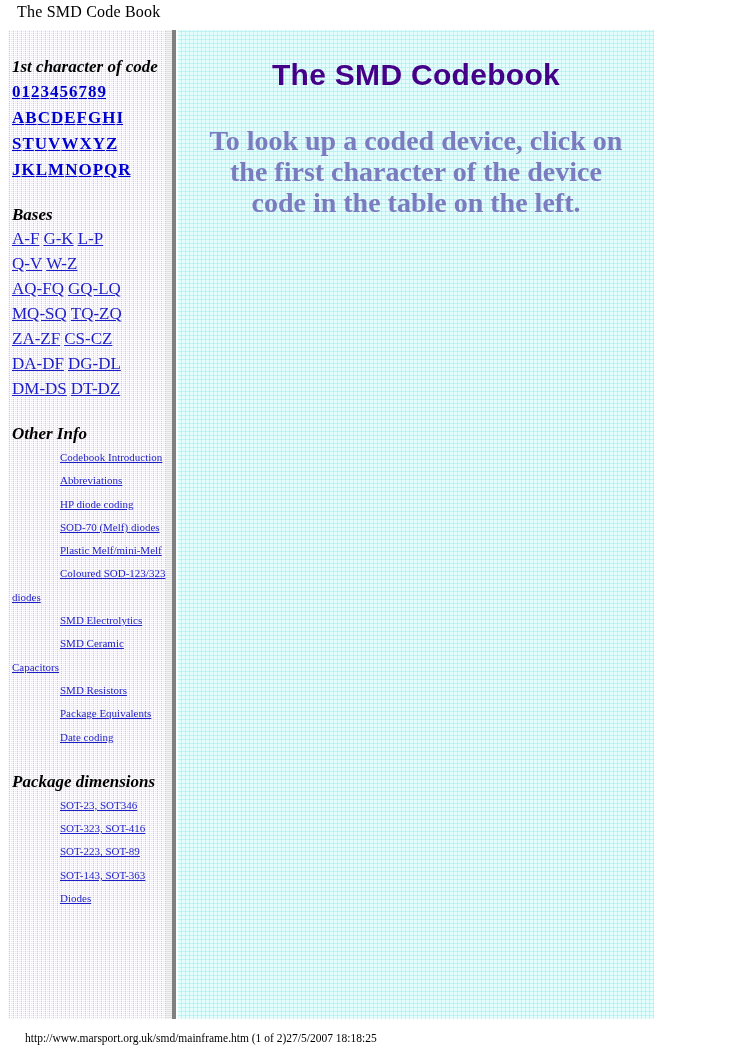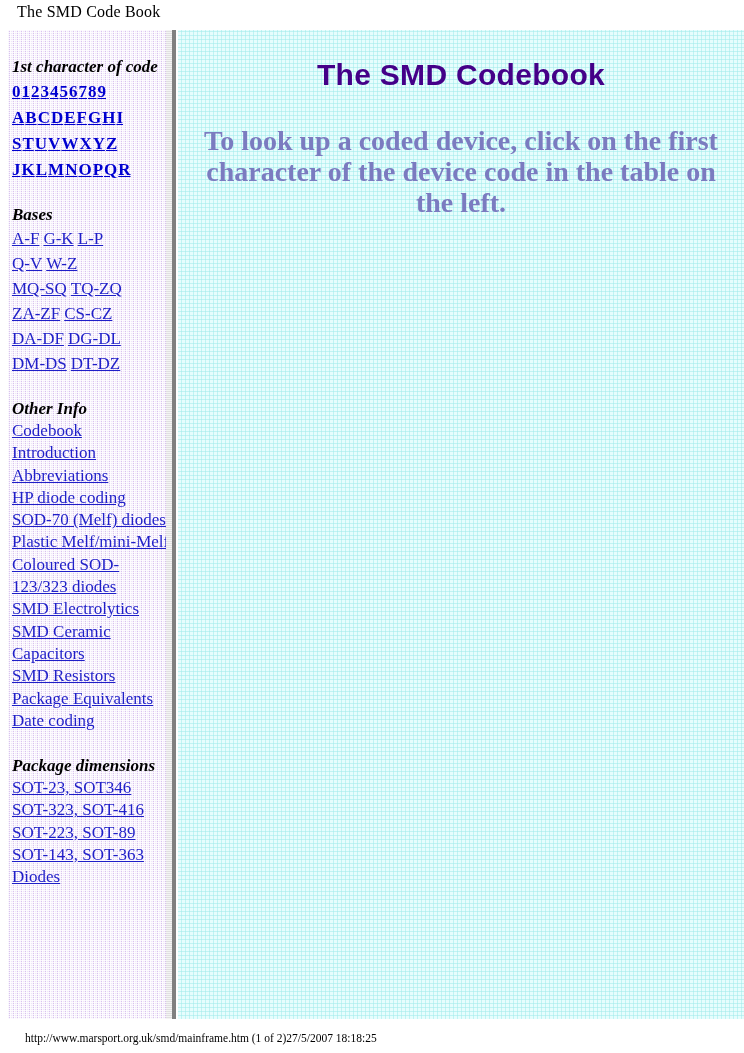--- a/index.html
+++ b/index.html
@@ -86,21 +86,21 @@
     width: 2px;
     height: 989px;
     background: #ffffff;
   }
 
   
   #main-frame {
     position: absolute;
     left: 178px;
     top: 0;
-    width: 566px;
+    width: 476px;
     height: 989px;
     overflow: hidden;
     background-color: #ddfbfb;
     background-image:
       repeating-linear-gradient(0deg,
         rgba(255,255,255,0.0) 0px, rgba(255,255,255,0.0) 3px,
         rgba(160,235,235,0.55) 3px, rgba(160,235,235,0.55) 4px),
       repeating-linear-gradient(90deg,
         rgba(255,255,255,0.0) 0px, rgba(255,255,255,0.0) 3px,
         rgba(160,235,235,0.55) 3px, rgba(160,235,235,0.55) 4px),
@@ -152,23 +152,24 @@
   }
   .linkblock .sep { display: inline-block; width: 4px; }
 
   .linklist { margin: 0; padding: 1px 0 0 0; }
   .linklist .row {
     line-height: 22.3px;
     white-space: nowrap;
   }
   .linklist a {
     font-family: "Liberation Serif", serif;
-    font-size: 17px;
+    font-size: 11px;
     color: #1f1fc8;
     text-decoration: underline;
+    margin-left: 48px;
   }
   .linklist .wrapgroup { white-space: normal; }
 
   
   #main-title {
     margin: 0;
     padding: 28px 0 0 0;
     text-align: center;
     font-family: "Liberation Sans", sans-serif;
     font-weight: bold;
@@ -235,20 +236,23 @@
       <a href="#">J</a><a href="#">K</a><a href="#">L</a><a href="#">M</a><a href="#">N</a><a href="#">O</a><a href="#">P</a><a href="#">Q</a><a href="#">R</a>
     </div>
 
     <div class="nav-heading" id="nav-heading-bases">Bases</div>
 
     <div class="linkblock">
       <a href="#">A-F</a><span class="sep"></span><a href="#">G-K</a><span class="sep"></span><a href="#">L-P</a>
     </div>
     <div class="linkblock">
       <a href="#">Q-V</a><span class="sep"></span><a href="#">W-Z</a>
+    </div>
+    <div class="linkblock">
+      <a href="#">AQ-FQ</a><span class="sep"></span><a href="#">GQ-LQ</a>
     </div>
     <div class="linkblock">
       <a href="#">MQ-SQ</a><span class="sep"></span><a href="#">TQ-ZQ</a>
     </div>
     <div class="linkblock">
       <a href="#">ZA-ZF</a><span class="sep"></span><a href="#">CS-CZ</a>
     </div>
     <div class="linkblock">
       <a href="#">DA-DF</a><span class="sep"></span><a href="#">DG-DL</a>
     </div>

